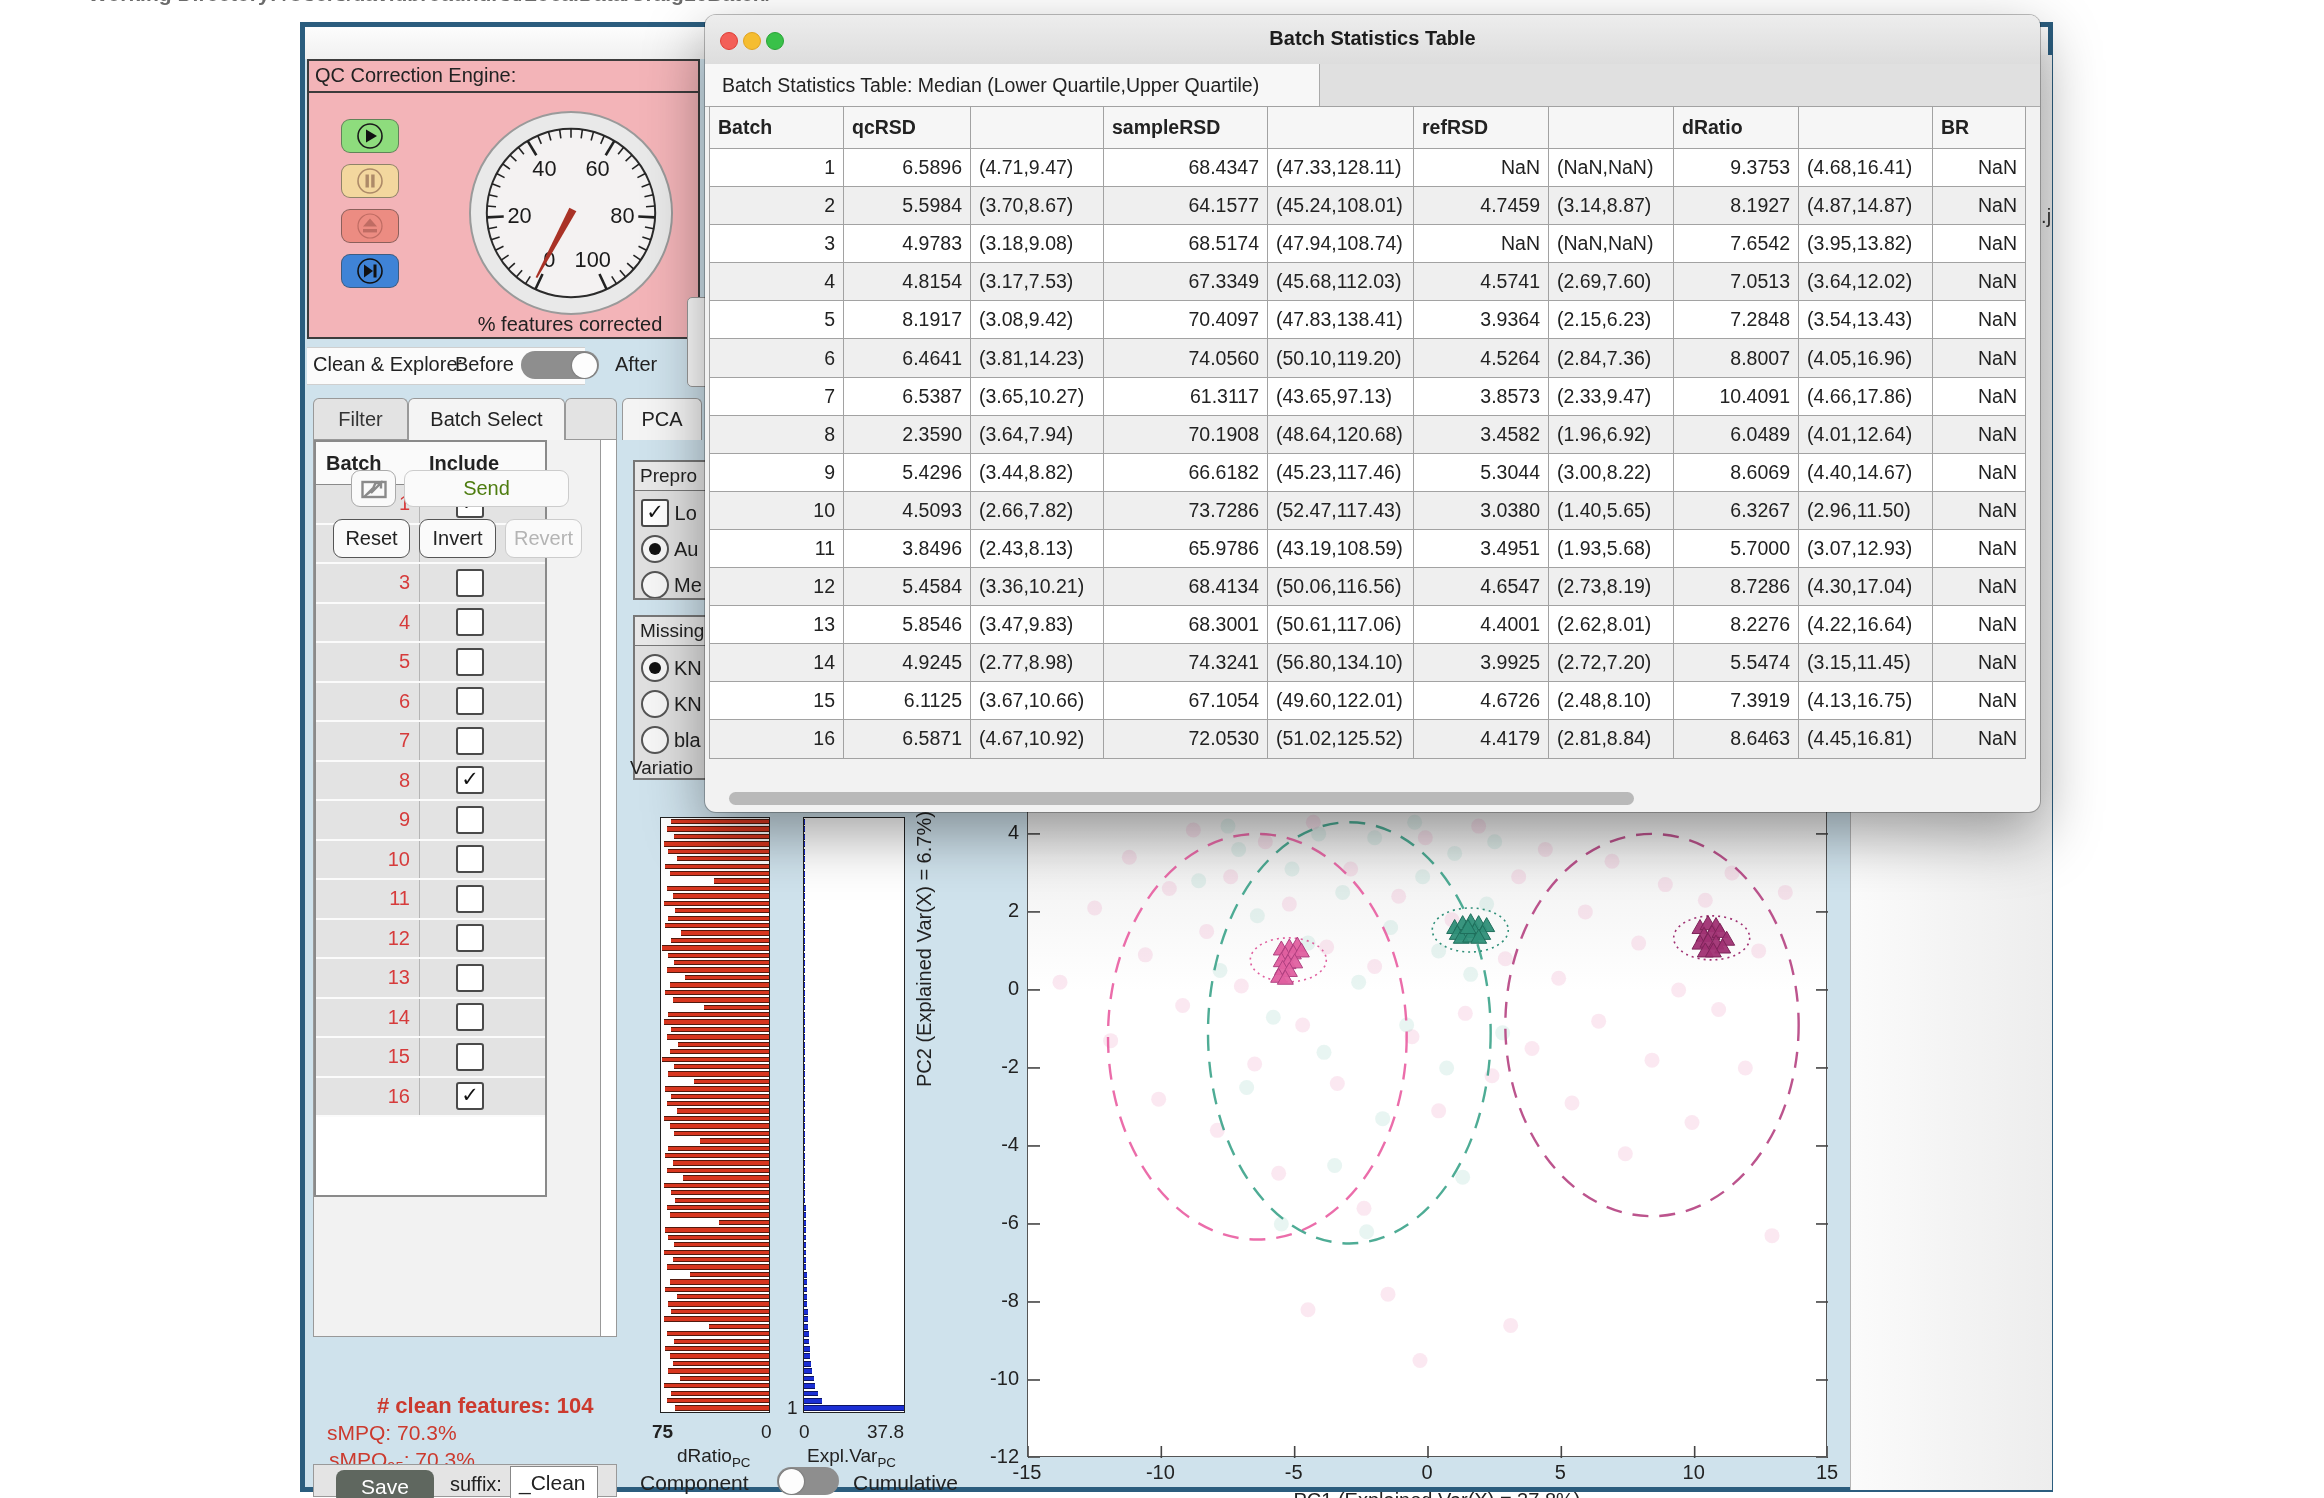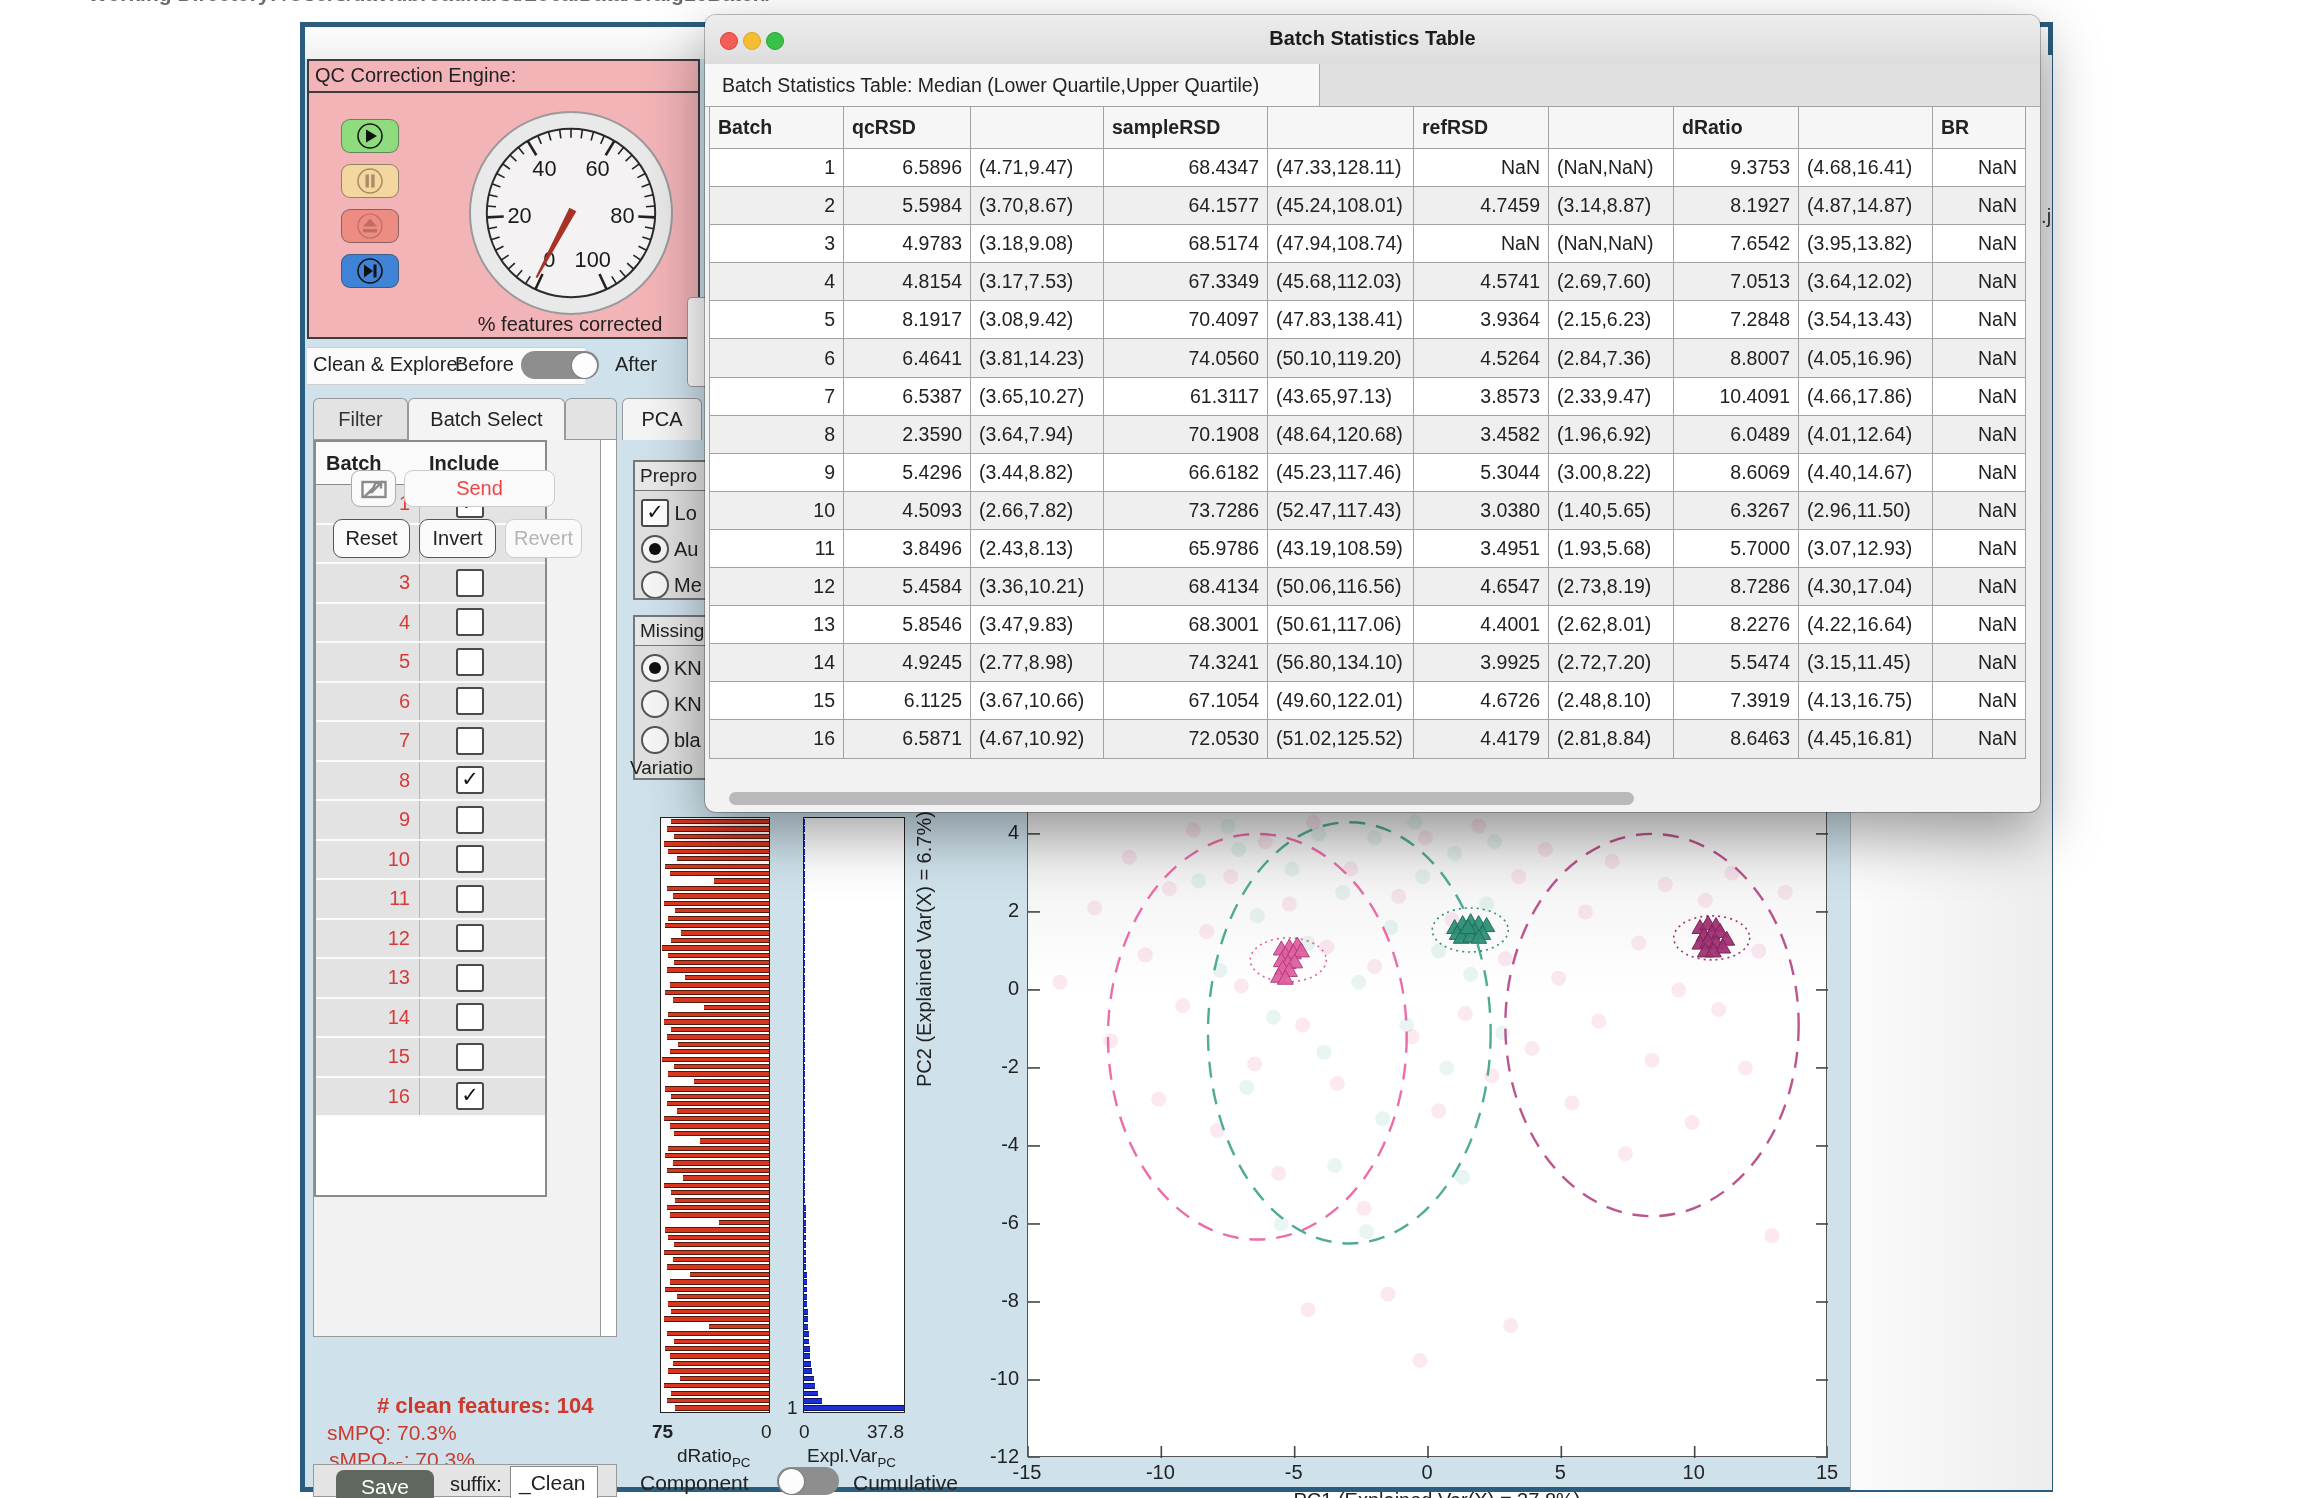--- a/index.html
+++ b/index.html
@@ -41,21 +41,21 @@
   
   .tab{position:absolute;top:371px;height:42px;box-sizing:border-box;border:1.5px solid #999;
     border-bottom:none;border-radius:6px 6px 0 0;font-size:20px;display:flex;align-items:center;justify-content:center;}
   #tab-filter{left:8px;width:95px;background:#e3e3e3;color:#333;}
   #tab-batchsel{left:103px;width:157px;background:#f4f4f4;z-index:2;}
   #tab-stub{left:260px;width:52px;background:#e3e3e3;}
   #left-panel{left:8px;top:412px;width:304px;height:898px;background:#f2f2f2;
     border:1.5px solid #999;box-sizing:border-box;z-index:1;}
   .btn{position:absolute;border-radius:9px;box-sizing:border-box;display:flex;align-items:center;justify-content:center;font-size:20px;background:#fafafa;}
   #btn-sendicon{left:37px;top:30px;width:45px;height:37px;border:1.5px solid #aaa;}
-  #btn-send{left:90px;top:30px;width:151px;height:37px;border:1.5px solid #ccc;color:#ef4444;}
+  #btn-send{left:90px;top:30px;width:165px;height:37px;border:1.5px solid #ccc;color:#4d7c0f;}
   #btn-reset{left:19px;top:79px;width:77px;height:39px;border:1.8px solid #555;}
   #btn-invert{left:105px;top:79px;width:77px;height:39px;border:1.8px solid #555;}
   #btn-revert{left:191px;top:79px;width:77px;height:39px;border:1.8px solid #ccc;color:#b4b4b4;}
   #batch-table{left:37px;top:132px;width:233px;height:757px;background:#ffffff;border:2px solid #8a8a8a;box-sizing:border-box;}
   #batch-table .hd{display:flex;height:42px;background:#fafafa;border-bottom:1.5px solid #8a8a8a;font-weight:bold;font-size:20px;align-items:center;}
   #batch-table .hd .c1{width:113px;padding-left:10px;box-sizing:border-box;}
   #batch-table .hd .c2{width:100px;}
   .brow{display:flex;height:37.5px;background:#e3e3e3;border-bottom:2px solid #fbfbfb;align-items:center;}
   .brow .num{width:104px;text-align:right;color:#d63b3b;font-size:20px;border-right:1.5px solid #b5b5b5;height:100%;display:flex;align-items:center;justify-content:flex-end;padding-right:9px;box-sizing:border-box;}
   .brow .inc{width:100px;display:flex;align-items:center;justify-content:center;height:100%;}

